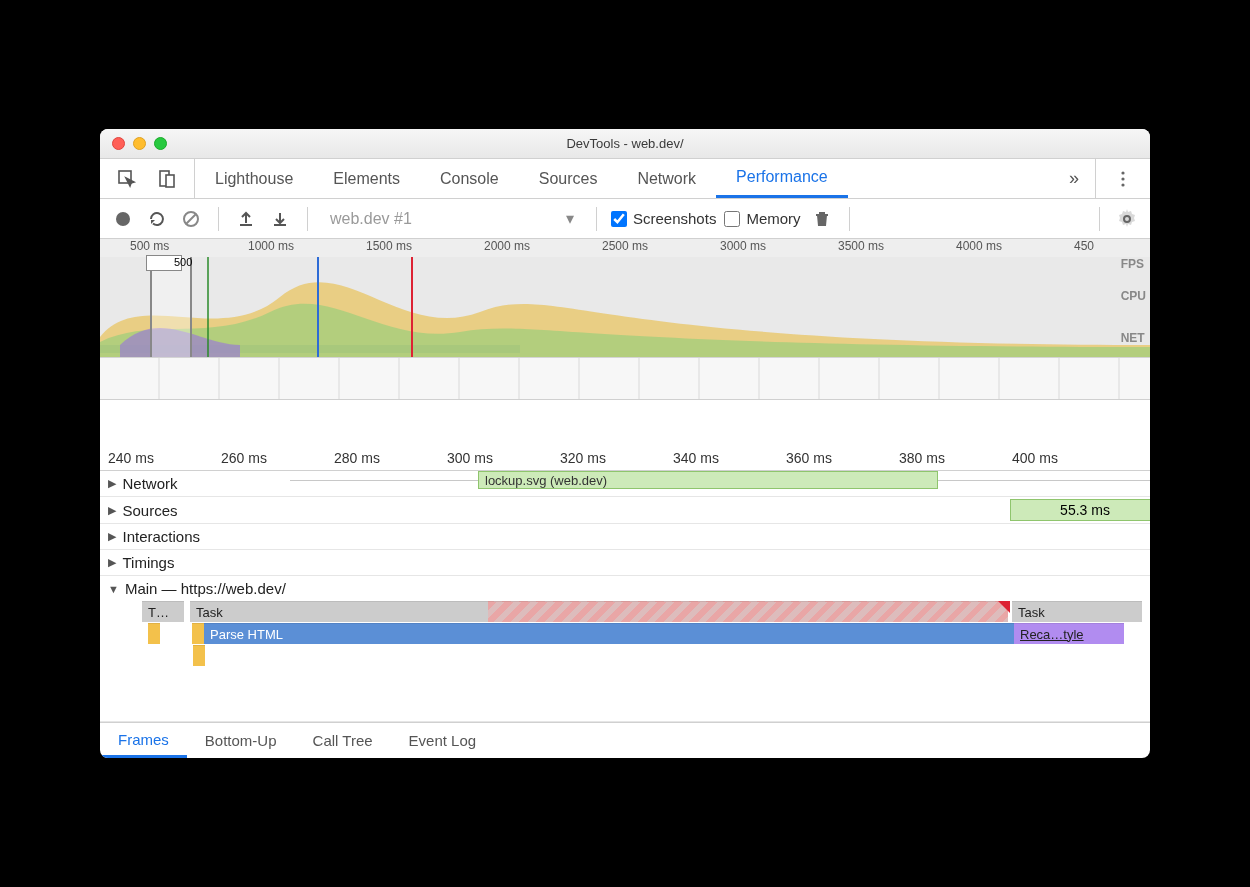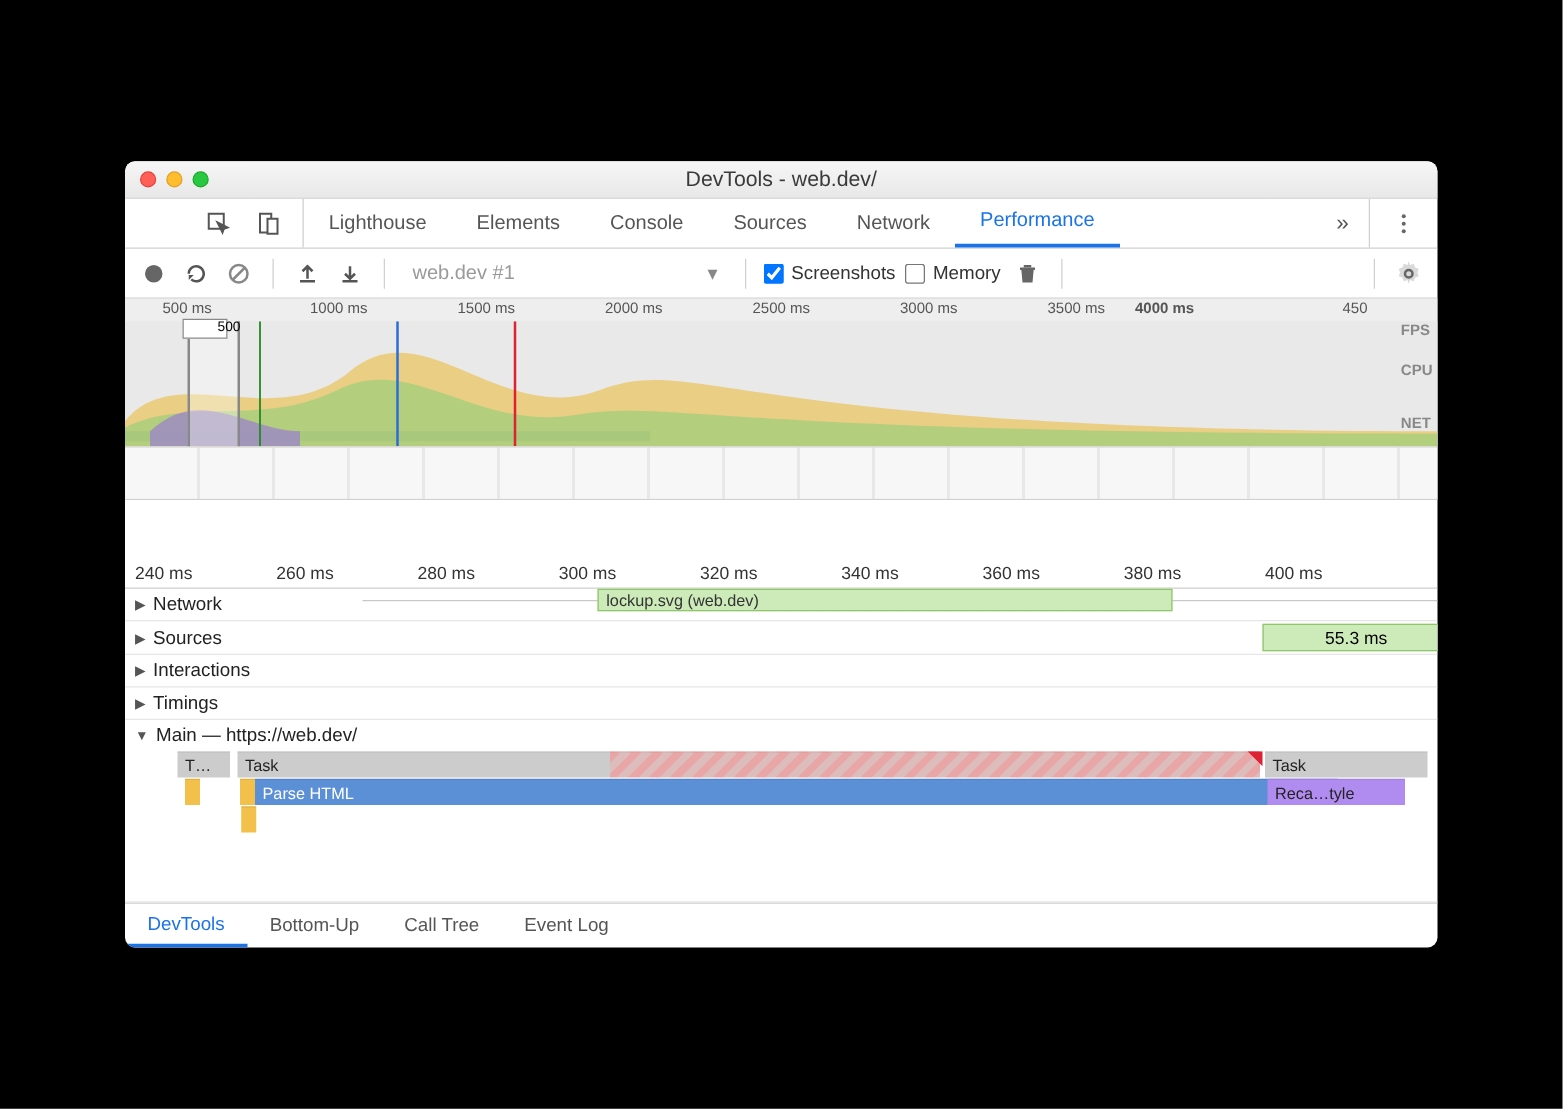--- a/index.html
+++ b/index.html
@@ -6,24 +6,24 @@
 body { background: #000; display: flex; align-items: center; justify-content: center; min-height: 887px; }
 .window { width: 1050px; background: #fff; border-radius: 8px; overflow: hidden; box-shadow: 0 30px 80px rgba(0,0,0,.4); }
 
 
 .titlebar { height: 30px; background: linear-gradient(#f6f6f6,#e8e8e8); border-bottom: 1px solid #d0d0d0; display: flex; align-items: center; position: relative; }
 .traffic { display: flex; gap: 8px; margin-left: 12px; }
 .tl { width: 13px; height: 13px; border-radius: 50%; }
 .tl.red { background: #ff5f57; border: .5px solid #e0443e; }
 .tl.yel { background: #ffbd2e; border: .5px solid #dea123; }
 .tl.grn { background: #28c940; border: .5px solid #1aab29; }
-.title { position: absolute; left: 0; right: 0; text-align: center; font-size: 17px; color: #3a3a3a; }
-
-
-.tabbar { height: 40px; border-bottom: 1px solid #d0d0d0; display: flex; align-items: stretch; padding-left: 48px; }
+.title { position: absolute; left: 0; right: 0; text-align: center; font-size: 13px; color: #3a3a3a; }
+
+
+.tabbar { height: 40px; border-bottom: 1px solid #d0d0d0; display: flex; align-items: stretch; }
 .tabicons { display: flex; align-items: center; padding: 0 14px; border-right: 1px solid #d0d0d0; gap: 14px; }
 .tabs { display: flex; flex: 1; align-items: stretch; }
 .tab { display: flex; align-items: center; padding: 0 20px; font-size: 16px; color: #555; cursor: pointer; }
 .tab.active { color: #1a73e8; border-bottom: 3px solid #1a73e8; }
 .menu-right { display: flex; align-items: center; padding: 0 14px; border-left: 1px solid #d0d0d0; }
 
 
 .toolbar { height: 40px; border-bottom: 1px solid #d0d0d0; display: flex; align-items: center; padding: 0 10px; gap: 8px; }
 .tbtn { width: 26px; height: 26px; display: flex; align-items: center; justify-content: center; cursor: pointer; color: #5a5a5a; }
 .sep { width: 1px; height: 24px; background: #d0d0d0; margin: 0 6px; }
@@ -56,21 +56,21 @@
 .frame-box { position:absolute; height:22px; top:2px; font-size:14px; display:flex; align-items:center; justify-content:center; }
 
 
 .flame { position: relative; height: 120px; overflow:hidden; }
 .fl-row { position: relative; height: 22px; }
 .fl-bar { position:absolute; height:21px; font-size:13px; padding:0 6px; display:flex; align-items:center; overflow:hidden; white-space:nowrap; border-top:1px solid rgba(0,0,0,.08);}
 .task { background:#ccc; color:#222; }
 .task-long { background: repeating-linear-gradient(135deg,#e9a6a6 0,#e9a6a6 6px,#ddbcbc 6px,#ddbcbc 12px); }
 .parse { background:#5b8fd6; color:#fff; }
 .script { background:#f3c14b; }
-.recalc { background:#b18cf0; color:#222; }
+.recalc { background:#b18cf0; color:#222;text-decoration:underline; }
 
 
 .bottombar { height: 36px; border-top:1px solid #d0d0d0; display:flex; align-items:stretch; }
 .btab { display:flex; align-items:center; padding:0 18px; font-size:15px; color:#555; cursor:pointer; }
 .btab.active { color:#1a73e8; border-bottom:3px solid #1a73e8; }
 
 svg { display:block; }
 </style>
 </head>
 <body>
@@ -186,21 +186,21 @@
 
   <div class="overview">
     <div class="ov-ruler" id="ovruler">
         <span style="left: 30px;">500 ms</span>
         <span style="left: 148px;">1000 ms</span>
         <span style="left: 266px;">1500 ms</span>
         <span style="left: 384px;">2000 ms</span>
         <span style="left: 502px;">2500 ms</span>
         <span style="left: 620px;">3000 ms</span>
         <span style="left: 738px;">3500 ms</span>
-        <span style="left: 808px; font-weight: bold;">4000 ms</span>
+        <span style="left: 856px;">4000 ms</span>
         <span style="left: 974px;">450</span>
       </div>
     <div class="ov-lanes">
       <div class="ov-labels">
         <div>FPS</div>
         <div style="margin-top:18px;">CPU</div>
         <div style="margin-top:28px;">NET</div>
       </div>
 
       <svg width="100%" height="100%" preserveAspectRatio="none" style="position:absolute;inset:0;">
@@ -305,19 +305,19 @@
             </div>
         </div>
         <div class="fl-row">
           <div class="fl-bar script" style="left:93px; width:8px;"></div>
         </div>
       </div>
     </div>
   </div>
 
   <div class="bottombar" id="bottomtabs">
-      <div class="btab active">DevTools</div>
+      <div class="btab active">Frames</div>
       <div class="btab">Bottom-Up</div>
       <div class="btab">Call Tree</div>
       <div class="btab">Event Log</div>
     </div>
 
 </div>
 
 </body></html>

